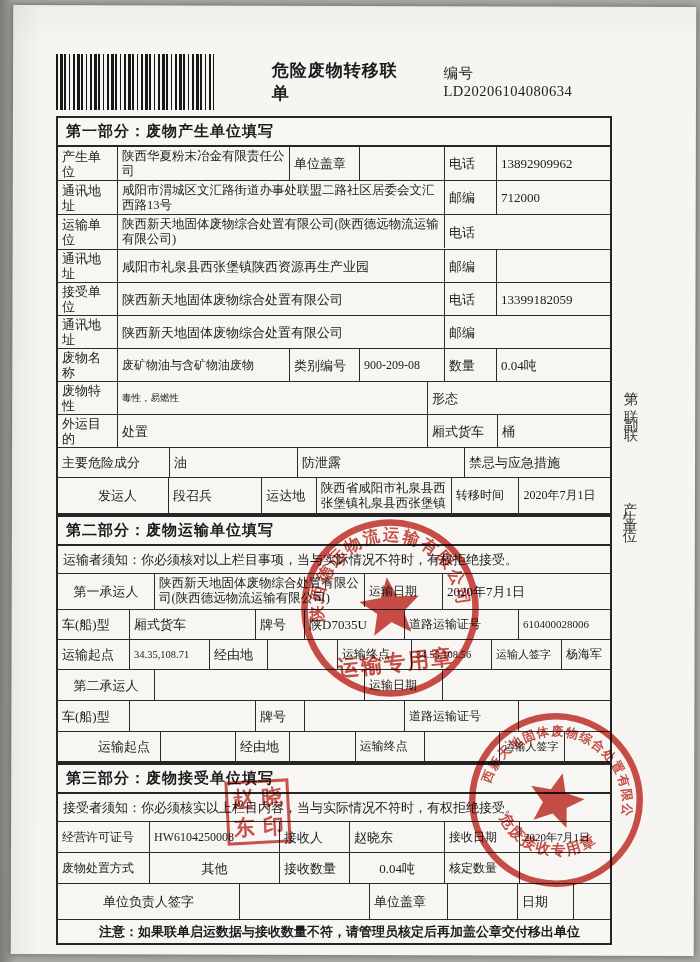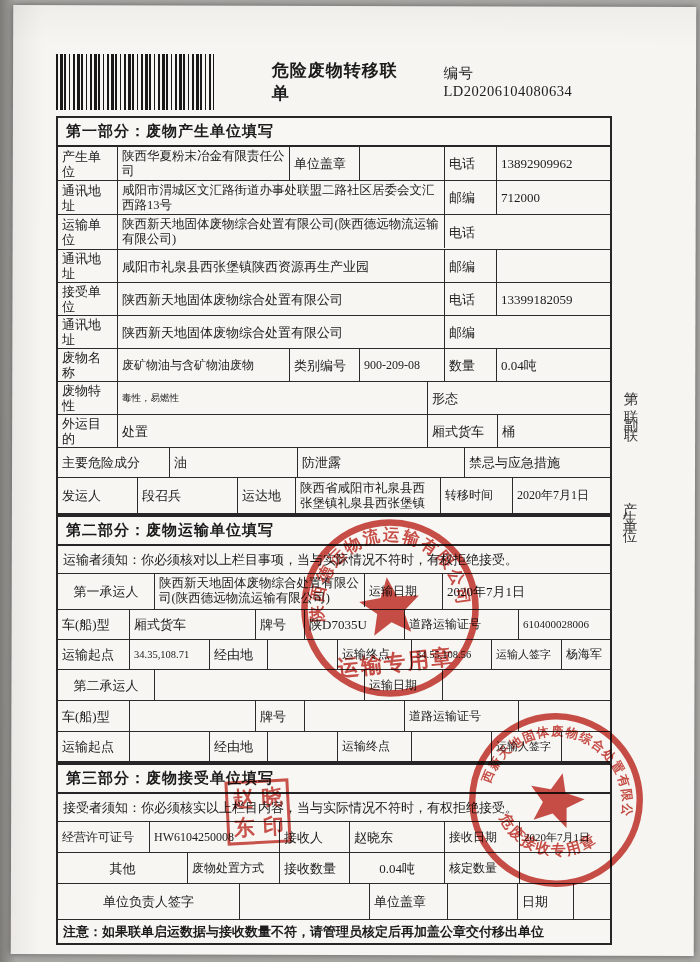--- a/index.html
+++ b/index.html
@@ -19,21 +19,21 @@
         #181818 0 2px,#f6f5f1 2px 4px,#181818 4px 7px,#f6f5f1 7px 8px,
         #181818 8px 10px,#f6f5f1 10px 13px,#181818 13px 14px,#f6f5f1 14px 17px);}
   .doc-title{font-size:17px;font-weight:bold;margin-left:58px;letter-spacing:1px;}
   .doc-no{font-size:14.5px;margin-left:28px;letter-spacing:.5px;}
   .doc-no .lbl{margin-right:10px;}
   
   .sec{border:2px solid #262626;border-bottom:none;font-weight:bold;font-size:15px;
         padding:4px 8px;letter-spacing:1px;background:rgba(255,255,255,.25);}
   .frm{border:2px solid #262626;width:552px;background:rgba(255,255,255,.15);}
   .r{display:flex;border-bottom:1.6px solid #2b2b2b;align-items:stretch;}
-  .frm .r:last-child{border-bottom:none;}
+  .frm .r:last-child{border-bottom:none;padding-left:36px;}
   .c{border-right:1.6px solid #2b2b2b;display:flex;align-items:center;
      padding:1px 4px;font-size:13px;box-sizing:border-box;overflow:hidden;line-height:15px;}
   .c:last-child{border-right:none;}
   .lab{justify-content:flex-start;}
   .cen{justify-content:center;text-align:center;}
   .sm{font-size:9.5px;}
   .xs{font-size:10.5px;}
   .s11{font-size:11px;}
   .s12{font-size:12px;}
   .twoline{font-size:12.5px;line-height:14.5px;max-height:33px;}
@@ -205,22 +205,22 @@
       </div>
       <div class="r" style="min-height:30px">
         <div class="c lab s12" style="width:92px">经营许可证号</div>
         <div class="c s12" style="width:130px">HW6104250008</div>
         <div class="c lab" style="width:70px">接收人</div>
         <div class="c" style="width:95px">赵晓东</div>
         <div class="c lab s12" style="width:75px">接收日期</div>
         <div class="c s11" style="width:90px">2020年7月1日</div>
       </div>
       <div class="r" style="min-height:30px">
+        <div class="c lab s12" style="width:92px">废物处置方式</div>
         <div class="c cen" style="width:130px">其他</div>
-        <div class="c lab s12" style="width:92px">废物处置方式</div>
         <div class="c lab" style="width:70px">接收数量</div>
         <div class="c cen" style="width:95px">0.04吨</div>
         <div class="c lab s12" style="width:75px">核定数量</div>
         <div class="c" style="width:90px"></div>
       </div>
       <div class="r" style="min-height:35px">
         <div class="c lab cen" style="width:182px">单位负责人签字</div>
         <div class="c" style="width:130px"></div>
         <div class="c lab" style="width:78px">单位盖章</div>
         <div class="c" style="width:70px"></div>

